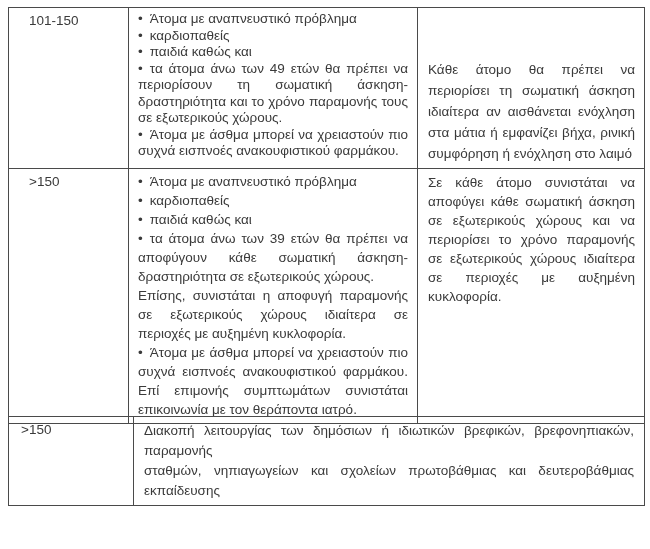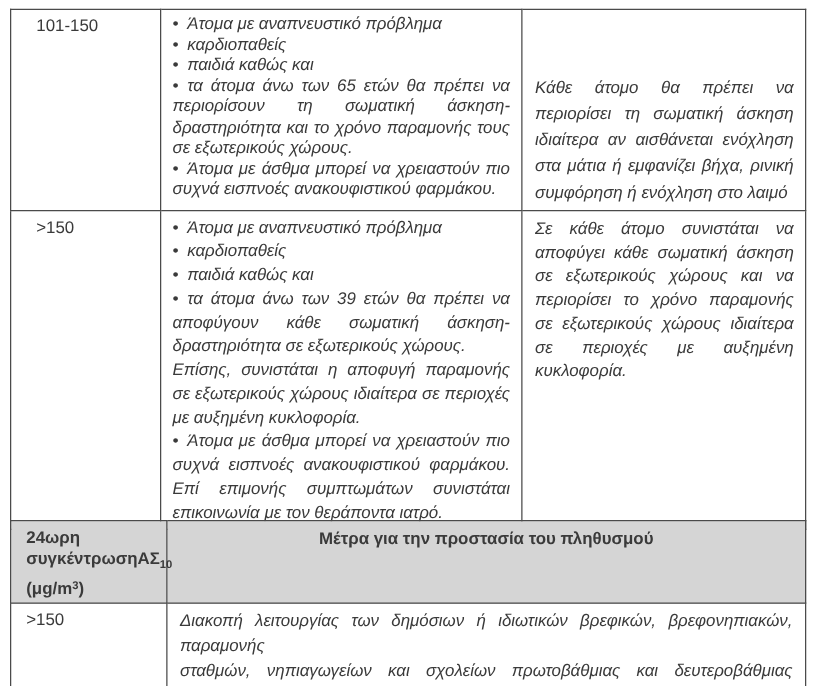--- a/index.html
+++ b/index.html
@@ -48,21 +48,21 @@
     text-align: justify;
   }
   .advice-cell {
     padding: 4px 9px 4px 10px;
     text-align: justify;
   }
   .row-a .groups-cell p { line-height: 16.5px; }
   .row-b .groups-cell p { line-height: 19px; }
   .row-a .advice-cell p { line-height: 21px; margin-top: 47px; }
   .row-b .advice-cell p { line-height: 19px; }
-  p { margin: 0; font-style: italic; }
+  p { margin: 0; }
   .blt { margin-right: 7px; }
 
   
   .t2 {
     position: absolute;
     left: 8px;
     top: 416px;
     width: 636px;
   }
   .t2 .hdr td {
@@ -106,21 +106,21 @@
     </colgroup>
     <tbody>
         <tr class="row-a">
       <td class="range-cell">
         <span>101-150</span>
       </td>
       <td class="groups-cell">
         <p><span class="blt">•</span><span>Άτομα με αναπνευστικό πρόβλημα</span></p>
         <p><span class="blt">•</span><span>καρδιοπαθείς</span></p>
         <p><span class="blt">•</span><span>παιδιά καθώς και</span></p>
-        <p><span class="blt">•</span><span>τα άτομα άνω των 65 ετών θα πρέπει να περιορίσουν τη σωματική άσκηση-δραστηριότητα και το χρόνο παραμονής τους σε εξωτερικούς χώρους.</span></p>
+        <p><span class="blt">•</span><span>τα άτομα άνω των 49 ετών θα πρέπει να περιορίσουν τη σωματική άσκηση-δραστηριότητα και το χρόνο παραμονής τους σε εξωτερικούς χώρους.</span></p>
         <p><span class="blt">•</span><span>Άτομα με άσθμα μπορεί να χρειαστούν πιο συχνά εισπνοές ανακουφιστικού φαρμάκου.</span></p>
       </td>
       <td class="advice-cell">
         <p>Κάθε άτομο θα πρέπει να περιορίσει τη σωματική άσκηση ιδιαίτερα αν αισθάνεται ενόχληση στα μάτια ή εμφανίζει βήχα, ρινική συμφόρηση ή ενόχληση στο λαιμό</p>
       </td>
     </tr>
     <tr class="row-b">
       <td class="range-cell">
         <span>&gt;150</span>
       </td>
@@ -138,33 +138,20 @@
     </tr>
   </tbody>
     </table>
 
   <table class="t2">
     <colgroup>
       <col style="width:125px">
         <col style="width:511px">
     </colgroup>
     <tbody>
-        <tr class="hdr">
-      <td class="conc-hdr-cell">
-        <div>24ωρη</div>
-        <div class="conc-line2">
-          <span>συγκέντρωση</span>
-          <span><span>ΑΣ</span><sub class="small">10</sub></span>
-        </div>
-        <div><span>(μg/m</span><sup class="small">3</sup><span>)</span></div>
-      </td>
-      <td class="measures-hdr-cell">
-        <span>Μέτρα για την προστασία του πληθυσμού</span>
-      </td>
-    </tr>
     <tr class="data">
       <td class="range-cell">
         <span>&gt;150</span>
       </td>
       <td class="measure-cell">
         <p>Διακοπή λειτουργίας των δημόσιων ή ιδιωτικών βρεφικών, βρεφονηπιακών, παραμονής</p>
         <p>σταθμών, νηπιαγωγείων και σχολείων πρωτοβάθμιας και δευτεροβάθμιας εκπαίδευσης</p>
       </td>
     </tr>
   </tbody>

